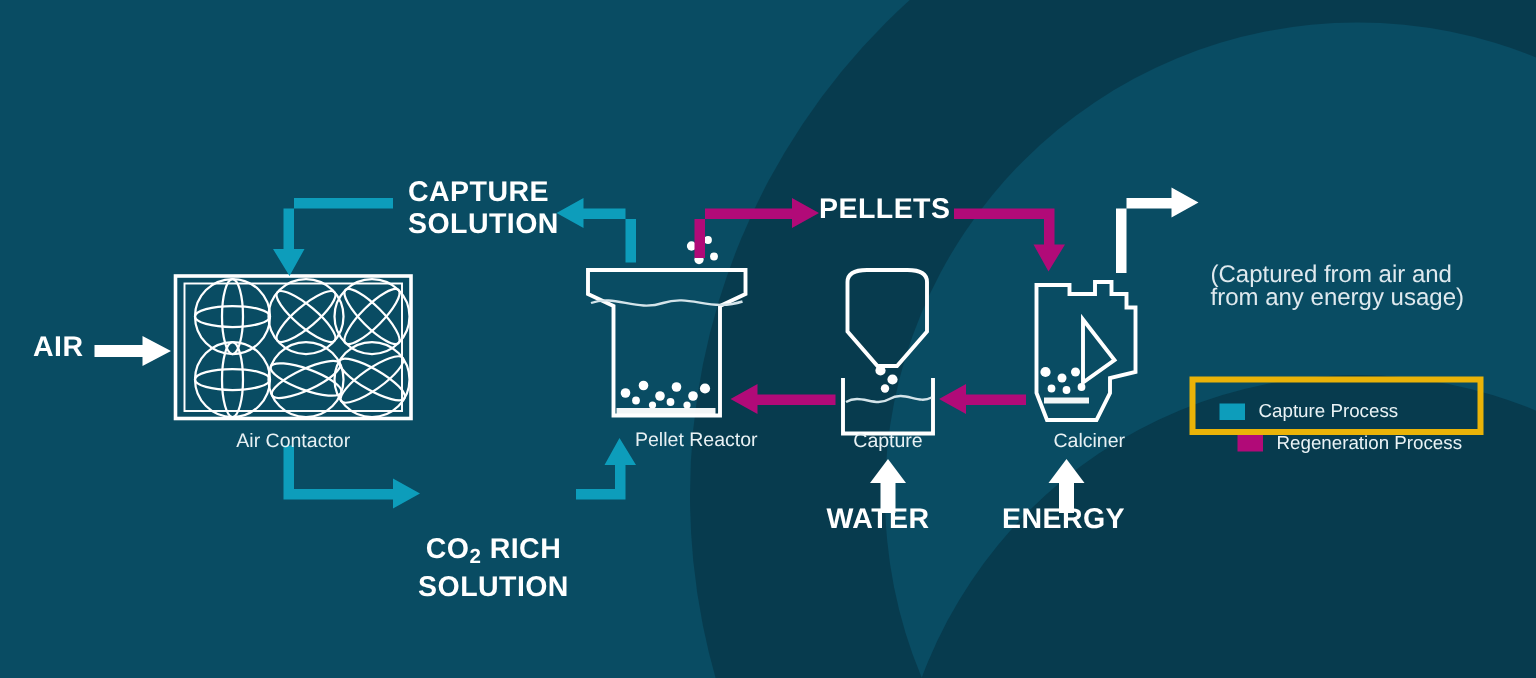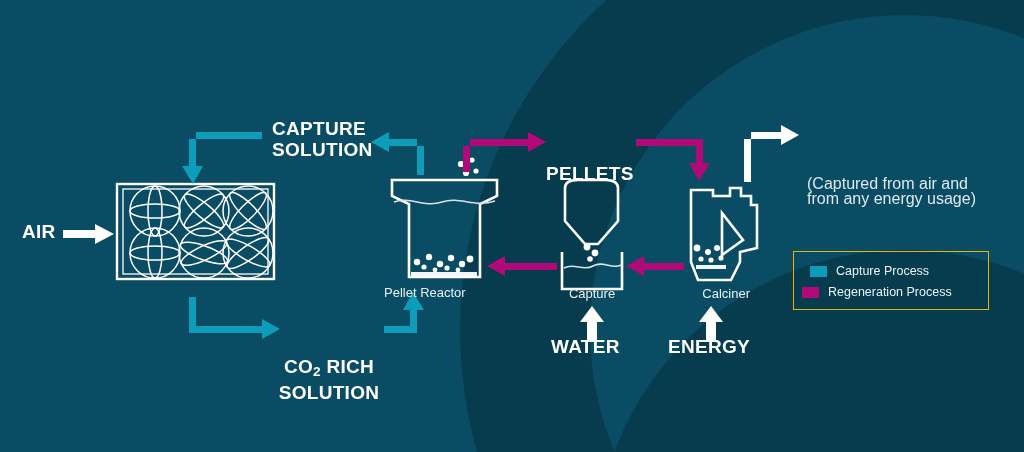--- a/index.html
+++ b/index.html
@@ -8,22 +8,22 @@
     background:#094c63;
     font-family:"Liberation Sans", sans-serif;
   }
   #stage{position:relative;width:1024px;height:452px;overflow:hidden;}
   #bg{position:absolute;left:0;top:0;width:1024px;height:452px;}
   #fg{position:absolute;left:0;top:0;width:1024px;height:452px;}
   .lbl{position:absolute;color:#ffffff;}
   .cap{font-weight:bold;font-size:19px;line-height:21px;letter-spacing:.3px;}
   .eq{font-size:13px;color:#e8f1f4;font-weight:400;}
   .sub{font-size:16px;line-height:15px;color:#dfe9ee;}
-  .legend-box{position:absolute;left:793px;top:251px;width:196px;height:59px;
-      border:1px solid #eab308;box-sizing:border-box;}
+  .legend-box{position:absolute;left:793px;top:251px;width:196px;height:39px;
+      border:4px solid #eab308;box-sizing:border-box;}
   .legend-row{position:absolute;display:flex;align-items:center;height:18px;}
   .legend-sw{width:17px;height:11px;margin-right:9px;display:inline-block;}
   .legend-tx{font-size:12.5px;color:#eaf3f6;white-space:nowrap;}
   .sup{font-size:.72em;vertical-align:-0.22em;}
 </style>
 </head>
 <body>
 
 <div id="stage">
 
@@ -185,38 +185,39 @@
   <div class="lbl cap" style="left:272px;top:118px;width:110px;text-align:left;">
     <div>CAPTURE</div>
     <div>SOLUTION</div>
   </div>
 
   <div class="lbl cap" style="left:274px;top:311px;width:110px;text-align:center;margin-top:45px;">
     <div><span>CO</span><span class="sup">2</span><span> RICH</span></div>
     <div>SOLUTION</div>
   </div>
 
-  <div class="lbl cap" style="left:546px;top:129px;margin-top:34px;">PELLETS</div>
+  <div class="lbl cap" style="left:546px;top:129px;">PELLETS</div>
 
   <div class="lbl sub" style="left:807px;top:176px;width:200px;">
     <div>(Captured from air and</div>
     <div>from any energy usage)</div>
   </div>
 
   <div class="lbl cap" style="left:551px;top:336px;">WATER</div>
   <div class="lbl cap" style="left:668px;top:336px;">ENERGY</div>
 
-  <div class="lbl eq" style="left:384px;top:285px;width:121px;text-align:left;">Pellet Reactor</div>
+  <div class="lbl eq" style="left:117px;top:286px;width:157px;text-align:center;">Air Contactor</div>
+  <div class="lbl eq" style="left:384px;top:285px;width:121px;text-align:right;">Pellet Reactor</div>
   <div class="lbl eq" style="left:552px;top:286px;width:80px;text-align:center;">Capture</div>
   <div class="lbl eq" style="left:672px;top:286px;width:78px;text-align:right;">Calciner</div>
 
   <div class="legend-box">
     <div class="legend-row" style="left:16px;top:10px;">
       <span class="legend-sw" style="background:#0d9dbb;"></span>
       <span class="legend-tx">Capture Process</span>
     </div>
-    <div class="legend-row" style="left:8px;top:31px;">
+    <div class="legend-row" style="left:28px;top:31px;">
       <span class="legend-sw" style="background:#b10a78;"></span>
       <span class="legend-tx">Regeneration Process</span>
     </div>
   </div>
 
 </div>
 
 </body></html>

